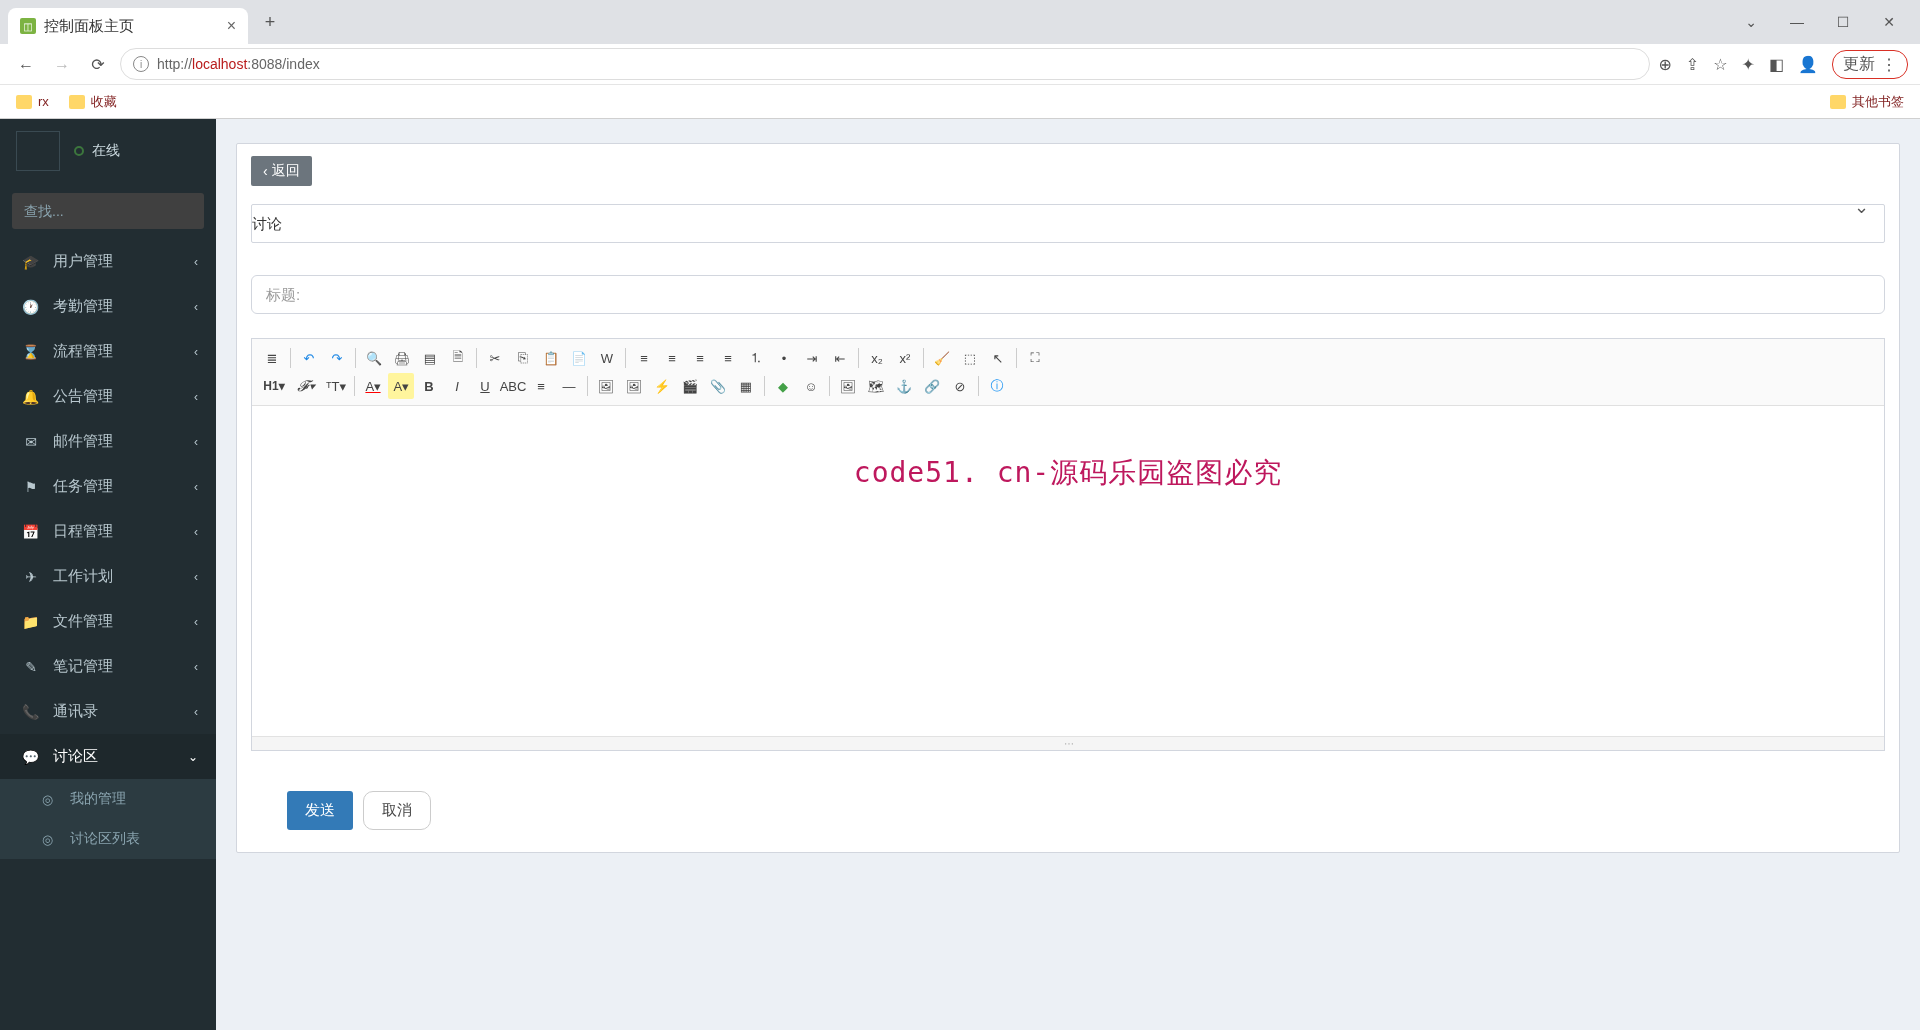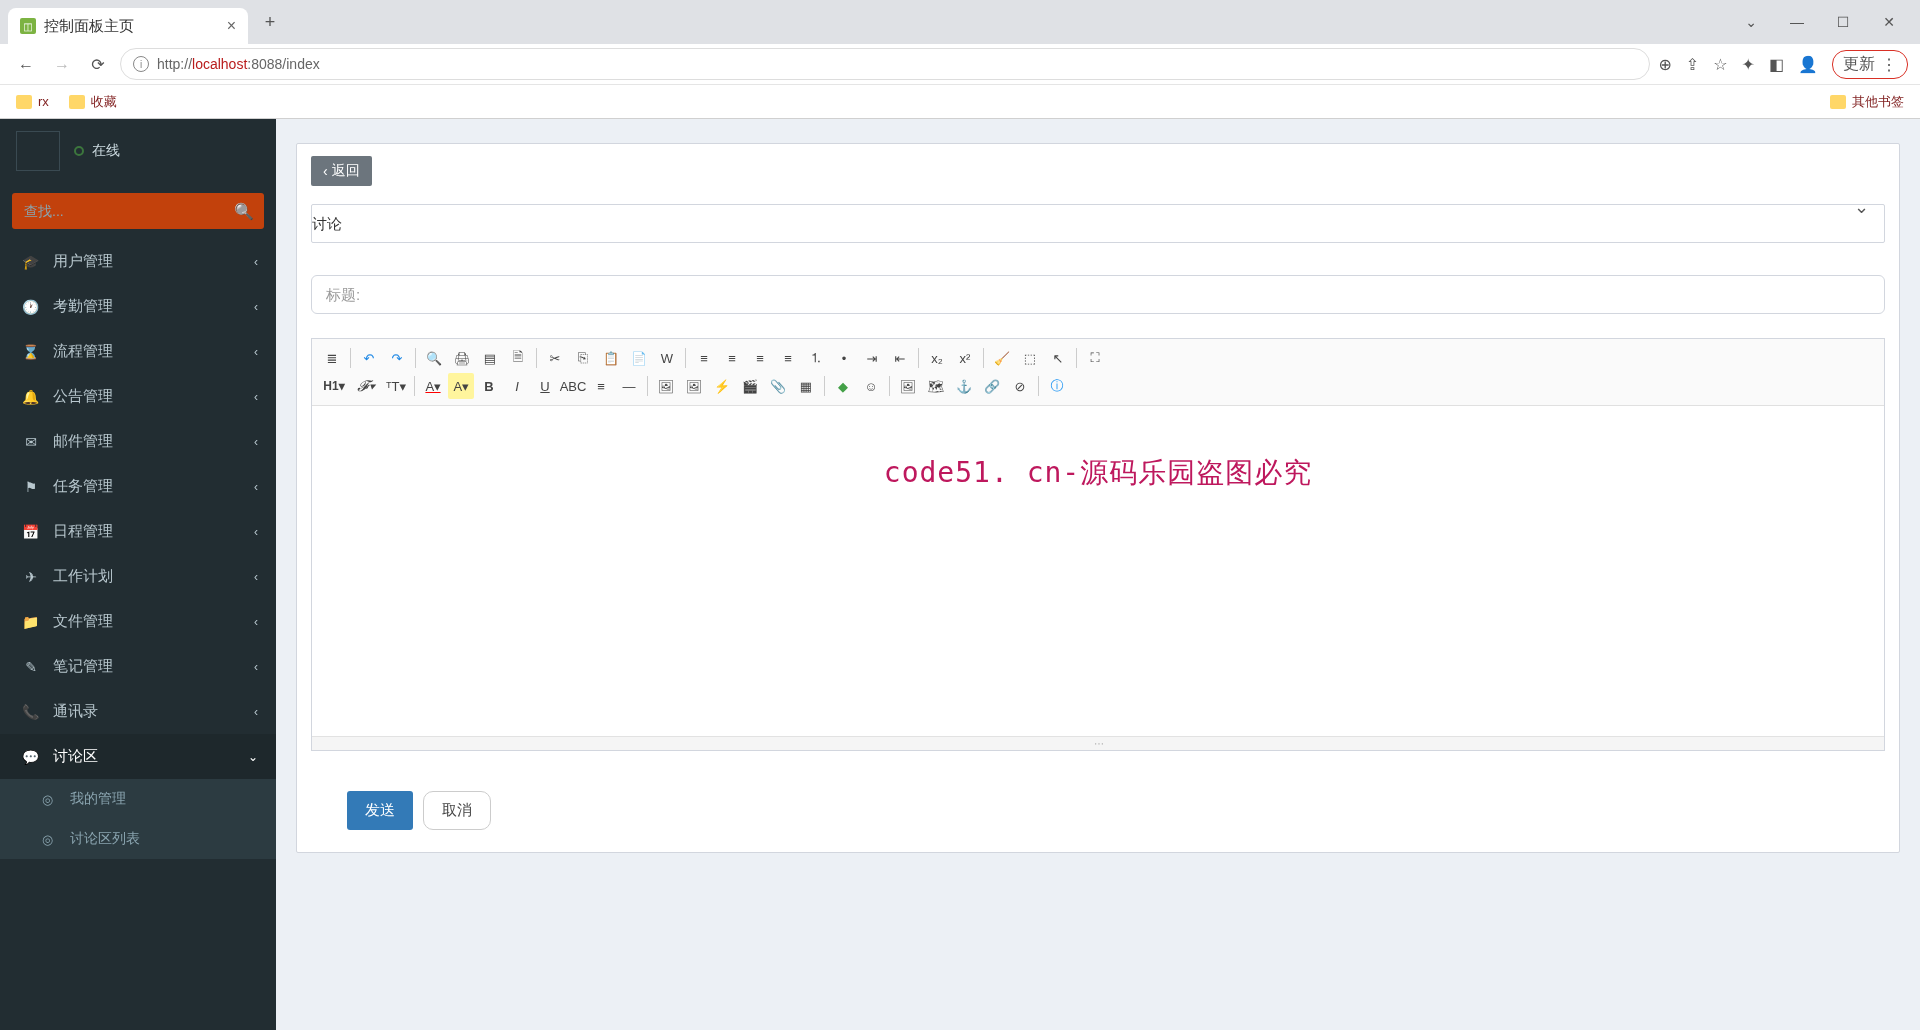--- a/index.html
+++ b/index.html
@@ -28,27 +28,27 @@
 .update-btn { border: 1px solid #d93025; color: #d93025; border-radius: 14px; padding: 3px 10px; font-size: 13px; display: flex; align-items: center; gap: 6px; cursor: pointer; }
 .update-btn .dots { font-size: 16px; }
 
 .bookmarks-bar { display: flex; align-items: center; height: 34px; padding: 0 16px; gap: 20px; border-top: 1px solid #e5e5e5; }
 .bookmark { display: flex; align-items: center; gap: 6px; font-size: 13px; color: #7f1d1d; cursor: pointer; }
 .folder-icon { width: 16px; height: 14px; background: #ffd768; border-radius: 2px; }
 .other-bookmarks { margin-left: auto; }
 
 
 .app { display: flex; height: calc(1030px - 118px); }
-.sidebar { width: 276px; background: #222d32; color: #b8c7ce; overflow-y: auto; }
+.sidebar { width: 216px; background: #222d32; color: #b8c7ce; overflow-y: auto; }
 .user-panel { padding: 12px 16px; display: flex; align-items: center; gap: 14px; }
 .avatar-box { width: 44px; height: 40px; border: 1px solid #3a4a52; }
 .status-text { color: #cbd9df; }
 .online-dot { width: 10px; height: 10px; display: inline-block; border: 2px solid #3c763d; border-radius: 50%; margin-right: 4px; vertical-align: middle; }
 
-.search-box { margin: 10px 12px; background: #c2410c; border-radius: 3px; display: flex; align-items: center; height: 36px; }
+.search-box { margin: 10px 12px; background: #404040; border-radius: 3px; display: flex; align-items: center; height: 36px; }
 .search-box input { flex: 1; background: transparent; border: none; outline: none; color: #ccc; padding: 0 12px; font-size: 14px; }
 .search-box input::placeholder { color: #8aa4af; }
 .search-box button { width: 40px; background: transparent; border: none; color: #e0e0e0; cursor: pointer; font-size: 16px; }
 
 .menu { list-style: none; margin-top: 8px; }
 .menu > li { display: flex; align-items: center; padding: 13px 18px; cursor: pointer; border-left: 3px solid transparent; }
 .menu > li.active { background: #1e282c; color: #fff; }
 .menu .micon { width: 20px; margin-right: 12px; font-size: 14px; display: inline-flex; justify-content: center; }
 .menu .mlabel { flex: 1; font-size: 15px; }
 .menu .chev { font-size: 12px; }

